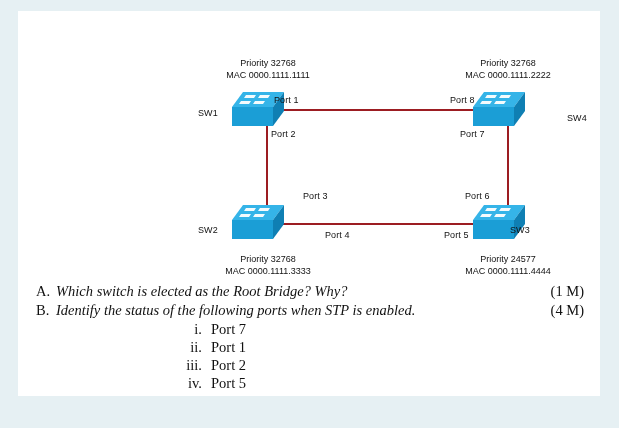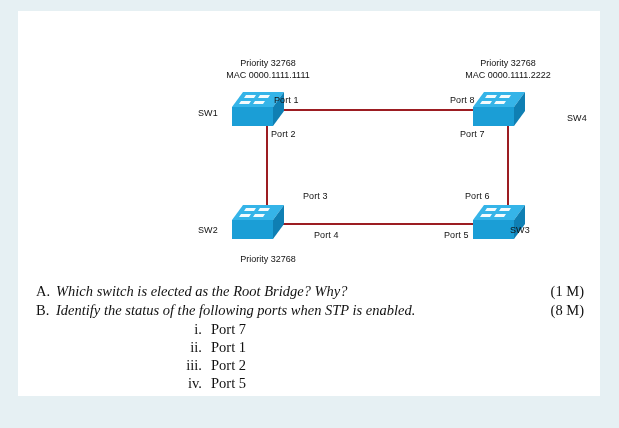--- a/index.html
+++ b/index.html
@@ -194,56 +194,61 @@
           <g fill="#ffffff" opacity="0.95">
             <polygon points="17,5 27,5 25,8 15,8"></polygon>
             <polygon points="31,5 41,5 39,8 29,8"></polygon>
             <polygon points="12,11 22,11 20,14 10,14"></polygon>
             <polygon points="26,11 36,11 34,14 24,14"></polygon>
           </g>
         </svg>
       </div>
       <div class="sw-label" style="left:180px; top:180px;">SW2</div>
       <div class="port-label" style="left:253px; top:146px;padding-left:32px;">Port 3</div>
-      <div class="port-label" style="left:256px; top:185px;padding-left:40px;">Port 4</div>
+      <div class="port-label" style="left:267px; top:185px;padding-left:40px;">Port 4</div>
       <div class="meta-block" style="left:165px; top:208px; width:170px;">
         <div>Priority 32768</div>
+        <div>MAC 0000.1111.3333</div>
       </div>
 
       <div class="switch" style="left:452px; top:158px;">
         <svg width="58" height="46" viewBox="0 0 58 46">
           <polygon points="14,2 55,2 44,17 3,17" fill="#35b4e8"></polygon>
           <polygon points="3,17 44,17 44,36 3,36" fill="#1b9ed6"></polygon>
           <polygon points="44,17 55,2 55,21 44,36" fill="#0f7fb3"></polygon>
           <g fill="#ffffff" opacity="0.95">
             <polygon points="17,5 27,5 25,8 15,8"></polygon>
             <polygon points="31,5 41,5 39,8 29,8"></polygon>
             <polygon points="12,11 22,11 20,14 10,14"></polygon>
             <polygon points="26,11 36,11 34,14 24,14"></polygon>
           </g>
         </svg>
       </div>
       <div class="sw-label" style="left:492px; top:180px;">SW3</div>
       <div class="port-label" style="left:447px; top:146px;text-align:center;">Port 6</div>
       <div class="port-label" style="left:426px; top:185px;">Port 5</div>
+      <div class="meta-block" style="left:405px; top:208px; width:170px;">
+        <div>Priority 24577</div>
+        <div>MAC 0000.1111.4444</div>
+      </div>
 
     </div>
 
     <div id="questions">
 
       <div class="q-row">
         <span class="q-marker">A.</span>
         <span class="q-text">Which switch is elected as the Root Bridge? Why?</span>
         <span class="q-marks">(1 M)</span>
       </div>
 
       <div class="q-row">
         <span class="q-marker">B.</span>
         <span class="q-text">Identify the status of the following ports when STP is enabled.</span>
-        <span class="q-marks">(8 M)</span>
+        <span class="q-marks">(4 M)</span>
       </div>
 
       <div class="sub-row">
         <span class="sub-marker">i.</span>
         <span>Port 7</span>
       </div>
       <div class="sub-row">
         <span class="sub-marker">ii.</span>
         <span>Port 1</span>
       </div>

